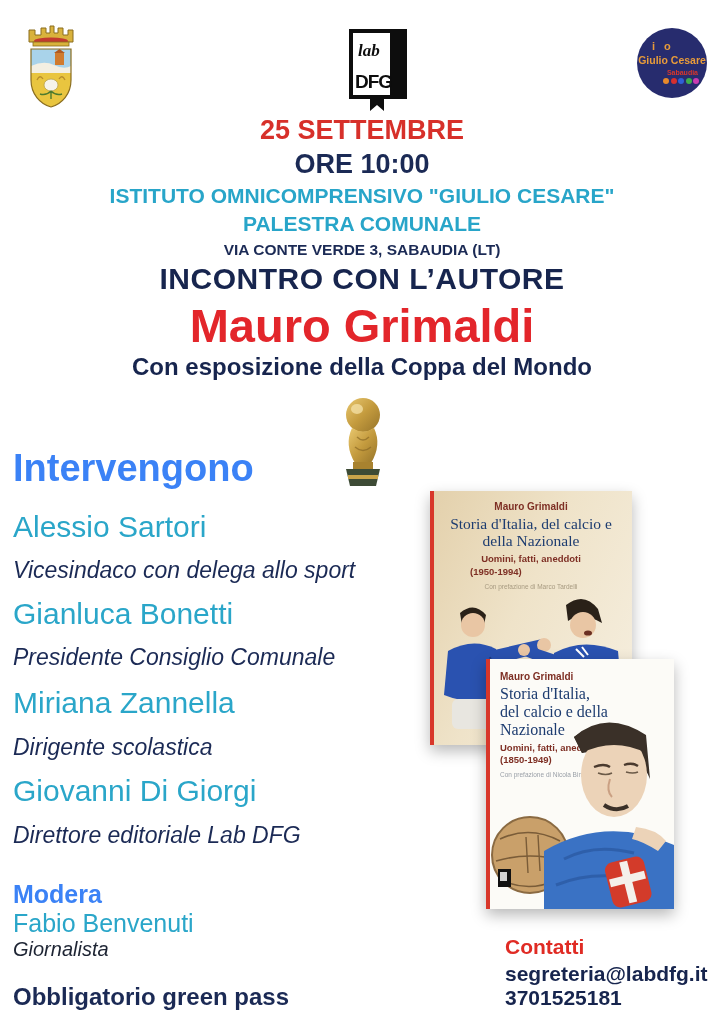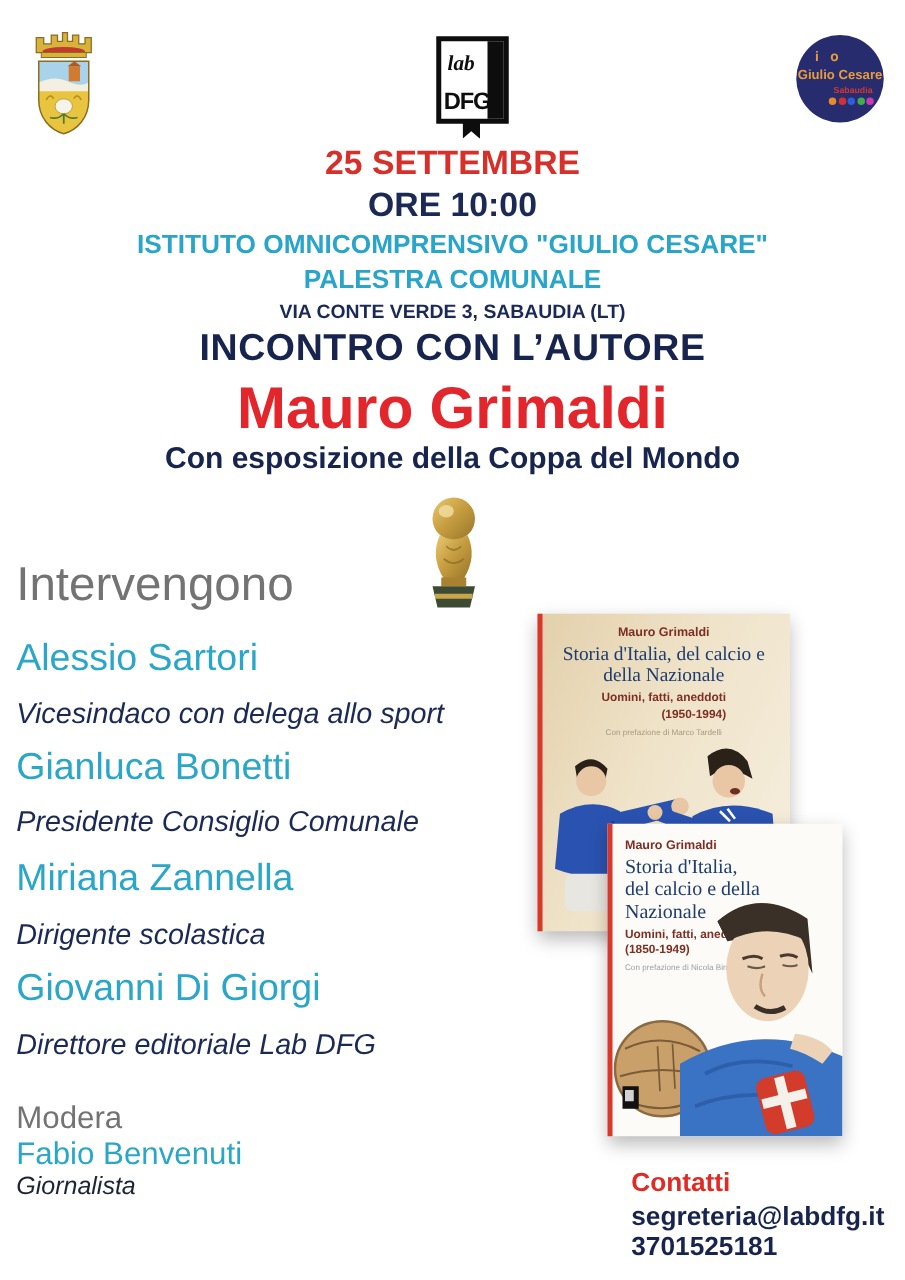--- a/index.html
+++ b/index.html
@@ -27,40 +27,40 @@
   
   .t-date{top:115px;font-size:27px;font-weight:bold;color:#d7302a;}
   .t-time{top:149px;font-size:27px;font-weight:bold;color:#1b2a55;}
   .t-venue{top:184px;font-size:21px;font-weight:bold;color:#28a5c9;}
   .t-venue2{top:212px;font-size:21px;font-weight:bold;color:#28a5c9;}
   .t-addr{top:241px;font-size:15.5px;font-weight:bold;color:#1b2a55;}
   .t-kicker{top:262px;font-size:30px;font-weight:bold;color:#17254e;letter-spacing:.5px;}
   .t-author{top:298px;font-size:47px;font-weight:bold;color:#e3262b;}
   .t-sub{top:353px;font-size:24px;font-weight:600;color:#17254e;}
   
-  .h-red{left:13px;font-weight:normal;color:#737373;}
+  .h-red{left:13px;font-weight:bold;color:#3b82f6;}
   .n-cyan{left:13px;font-weight:normal;color:#2aa6c9;}
   .r-navy{left:13px;font-style:italic;font-weight:500;color:#1b2a55;}
   
   .trophy{left:331px;top:393px;width:64px;height:104px;}
   
   .book{box-shadow:0 6px 14px rgba(0,0,0,.28);}
   .book1{left:430px;top:491px;width:202px;height:254px;z-index:1;
     background:linear-gradient(115deg,#e3d0ab 0%,#efe3c9 45%,#f6efe0 100%);}
   .book2{left:486px;top:659px;width:188px;height:250px;z-index:2;background:#fcfbf7;}
   .spine{position:absolute;left:0;top:0;width:4px;height:100%;background:#d8372a;}
   .b-author{font-weight:bold;color:#7e2f24;}
   .b-title{font-family:"Liberation Serif",serif;font-weight:normal;color:#1d3c70;line-height:1.12;}
   .b-subtitle{font-weight:bold;color:#7e2f24;}
   .b-years{font-weight:bold;color:#7e2f24;}
   .b-preface{color:#a79a80;}
   .book1 .b-author{position:absolute;top:10px;left:0;width:100%;text-align:center;font-size:10px;}
   .book1 .b-title{position:absolute;top:24px;left:10px;width:182px;text-align:center;font-size:15.5px;}
   .book1 .b-subtitle{position:absolute;top:62px;left:0;width:100%;text-align:center;font-size:9.5px;}
-  .book1 .b-years{position:absolute;top:75px;left:0;width:100%;text-align:center;font-size:9.5px;padding-left:24px;}
+  .book1 .b-years{position:absolute;top:75px;left:16px;width:100%;text-align:left;font-size:9.5px;padding-left:24px;}
   .book1 .b-preface{position:absolute;top:92px;left:0;width:100%;text-align:center;font-size:6.5px;}
   .book2 .b-author{position:absolute;top:12px;left:14px;font-size:10px;}
   .book2 .b-title{position:absolute;top:26px;left:14px;width:112px;font-size:16px;}
   .book2 .b-subtitle{position:absolute;top:83px;left:14px;width:115px;font-size:9.5px;}
   .book2 .b-years{position:absolute;top:95px;left:14px;font-size:9.5px;}
   .book2 .b-preface{position:absolute;top:112px;left:14px;font-size:6.5px;color:#9aa0a8;}
   .illu{position:absolute;left:0;bottom:0;}
   .minilogo{position:absolute;left:12px;top:210px;width:13px;height:18px;background:#111;}
   .minilogo::after{content:"";position:absolute;left:2px;top:3px;width:7px;height:9px;background:#f4f4f4;opacity:.85;}
   
@@ -145,20 +145,21 @@
   <div class="abs r-navy" style="top:557px;font-size:23px;">Vicesindaco con delega allo sport</div>
   <div class="abs r-navy" style="top:644px;font-size:23px;">Presidente Consiglio Comunale</div>
   <div class="abs n-cyan" style="top:686px;font-size:30px;">Miriana Zannella</div>
   <div class="abs r-navy" style="top:734px;font-size:23px;">Dirigente scolastica</div>
   <div class="abs n-cyan" style="top:774px;font-size:30px;">Giovanni Di Giorgi</div>
   <div class="abs r-navy" style="top:822px;font-size:23px;">Direttore editoriale Lab DFG</div>
 
   <div class="abs h-red" style="top:880px;font-size:25px;">Modera</div>
   <div class="abs n-cyan" style="top:909px;font-size:25px;">Fabio Benvenuti</div>
   <div class="abs r-navy" style="top:938px;font-size:20px;color:#1d2433;">Giornalista</div>
+  <div class="abs" style="left:13px;top:983px;font-size:24px;font-weight:bold;color:#1b2a55;">Obbligatorio green pass</div>
 
   <div class="abs book book1">
     <div class="spine"></div>
     <div class="b-author">Mauro Grimaldi</div>
     <div class="b-title">Storia d'Italia, del calcio e della Nazionale</div>
     <div class="b-subtitle">Uomini, fatti, aneddoti</div>
     <div class="b-years">(1950-1994)</div>
     <div class="b-preface">Con prefazione di Marco Tardelli</div>
     <svg class="illu" width="202" height="150" viewBox="0 0 202 150">
 

